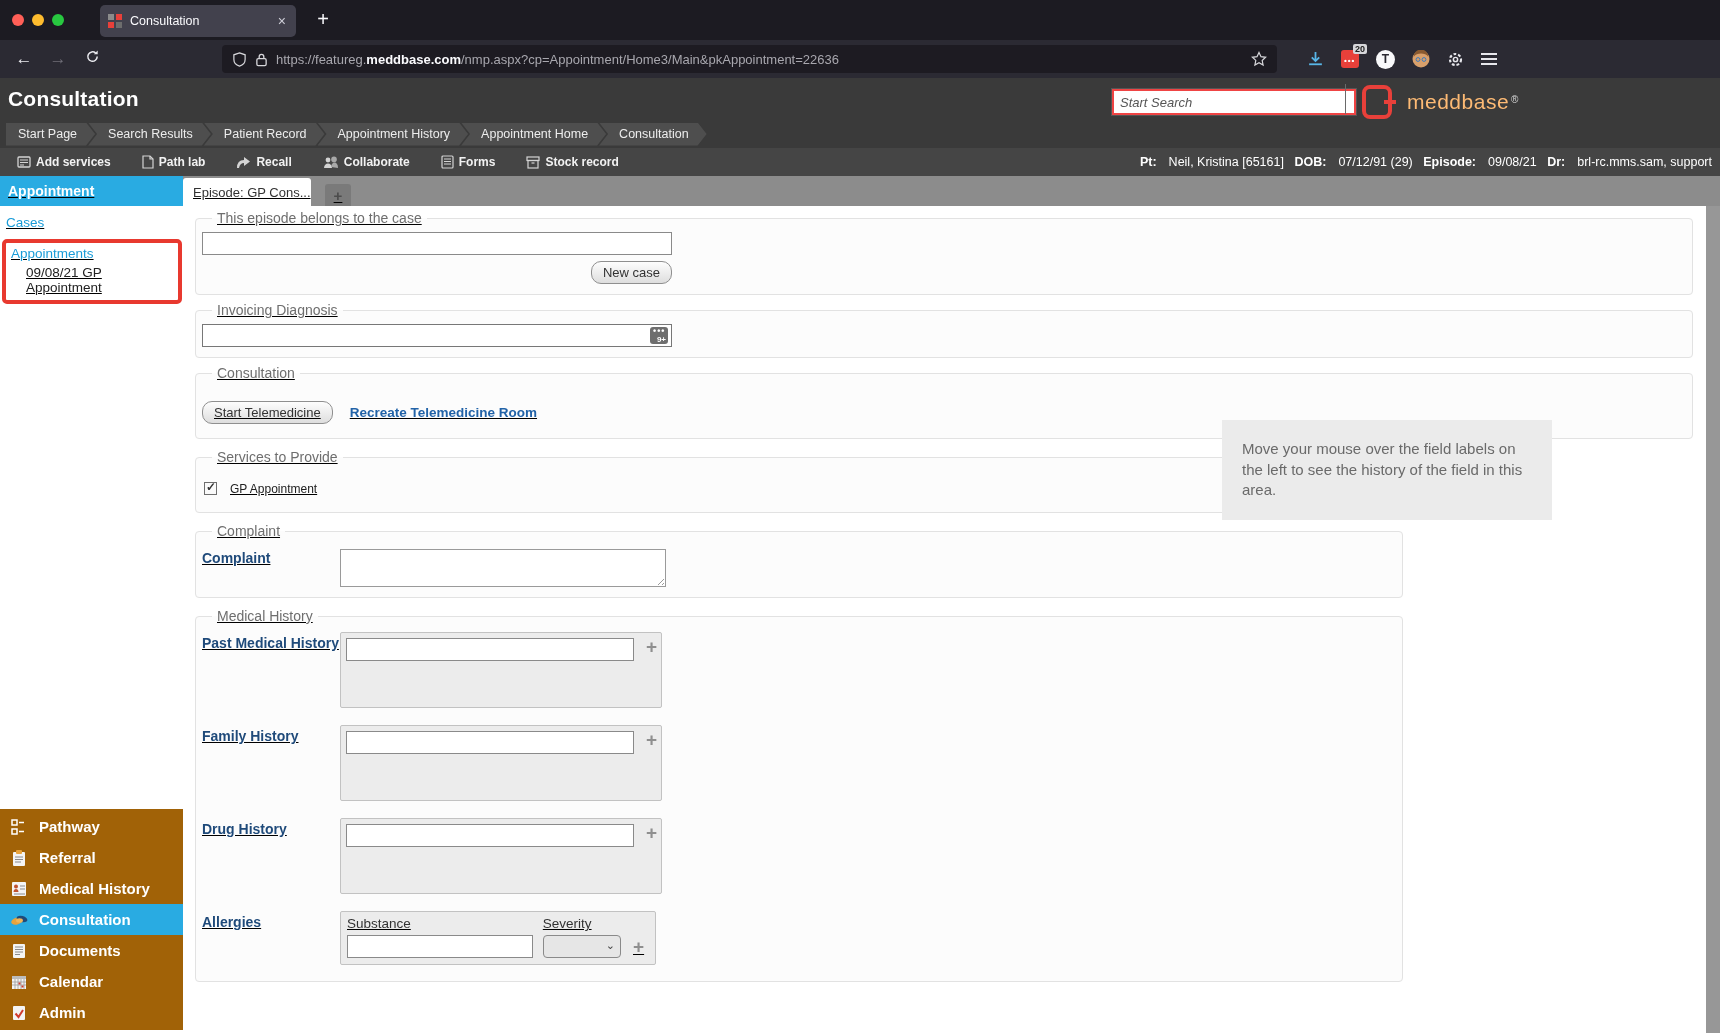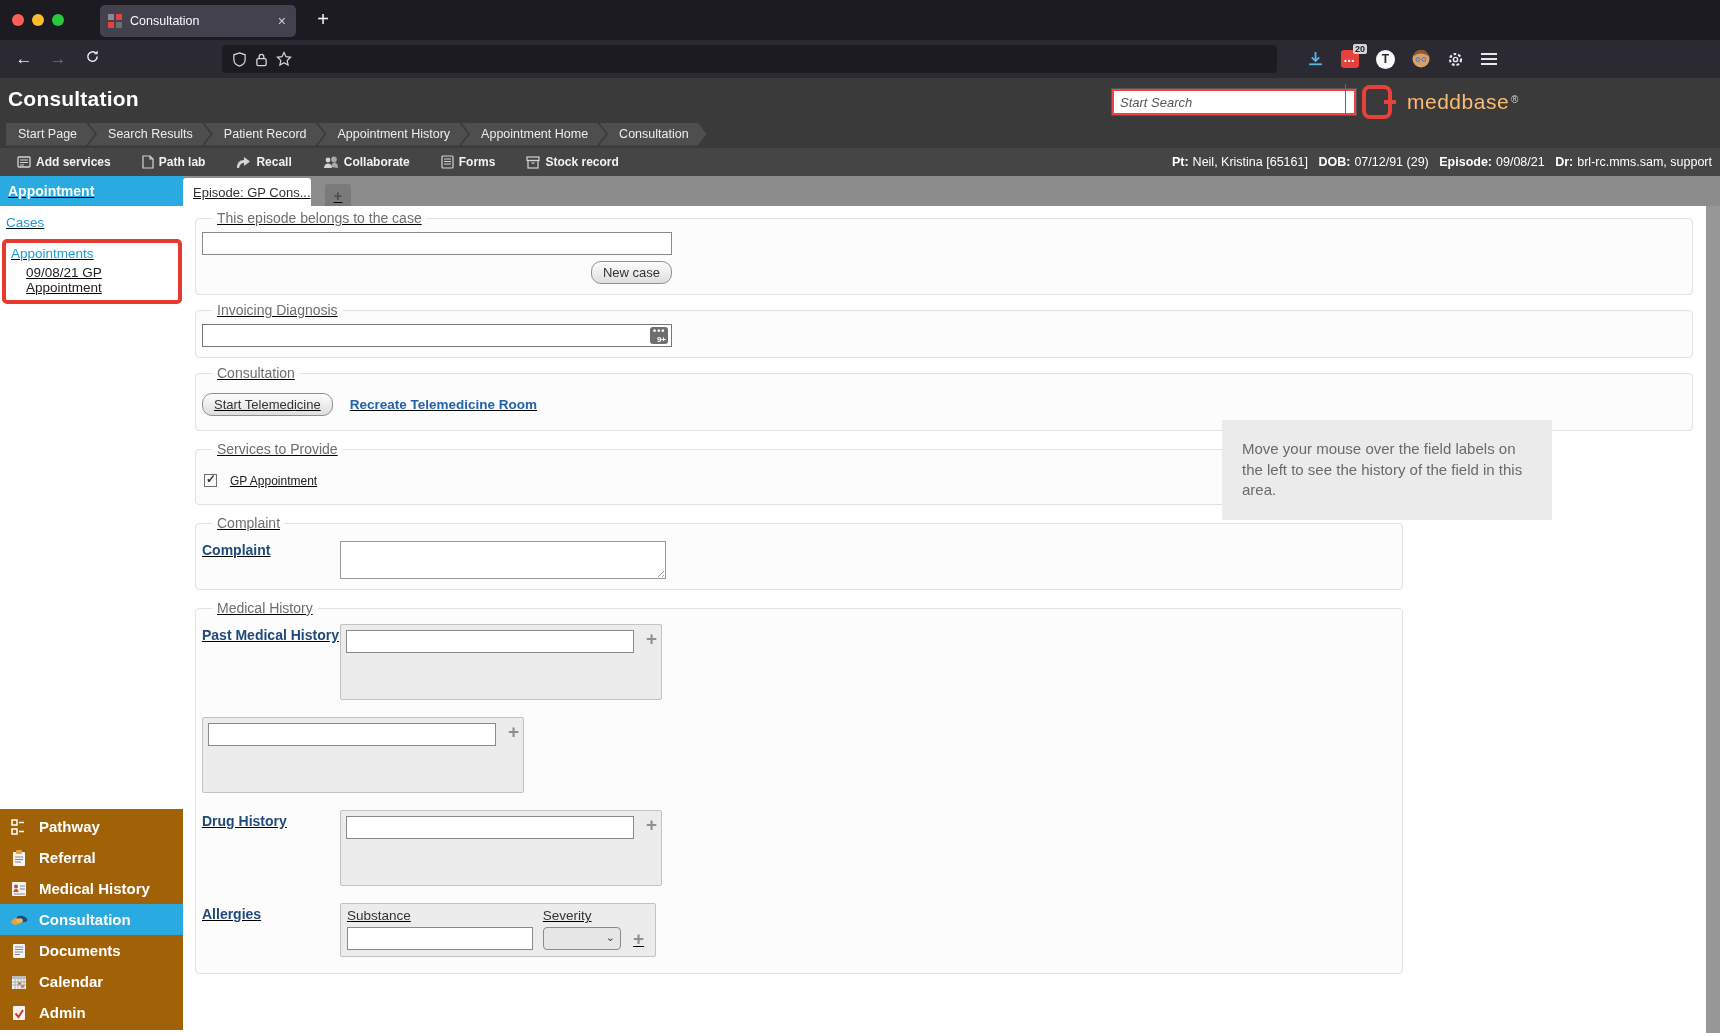--- a/index.html
+++ b/index.html
@@ -49,21 +49,21 @@
   .crumb { background:#4e4e4e; color:#ededed; font-size:12.5px; height:23px; line-height:23px; padding:0 18px 0 20px; margin-right:-7px;
     clip-path: polygon(0 0, calc(100% - 9px) 0, 100% 50%, calc(100% - 9px) 100%, 0 100%, 9px 50%); }
   .crumb.first { clip-path: polygon(0 0, calc(100% - 9px) 0, 100% 50%, calc(100% - 9px) 100%, 0 100%); padding-left:12px; }
 
   
   .action-bar { height:28px; background:#454545; display:flex; align-items:center; padding:0 8px 0 2px; }
   .action-item { display:flex; align-items:center; gap:5px; color:#f2f2f2; font-size:12px; font-weight:600; margin-right:16px;margin-left:15px; }
   .action-item svg { display:block; }
   .patient-bar { margin-left:auto; color:#fff; font-size:12.5px; white-space:nowrap; }
   .patient-bar b { font-weight:bold; }
-  .patient-bar span { margin-left:4px; }
+  .patient-bar span { margin-left:12px; }
 
   
   .workspace { display:flex; height:857px; position:relative;text-decoration:underline; }
   .sidebar { width:183px; background:#fff; position:relative; flex:none; }
   .sidebar-header { height:30px; background:#29abe2; color:#fff; font-weight:bold; font-size:14px; display:flex; align-items:center; padding-left:8px; }
   .side-link { color:#1a9cd8; font-size:13.5px; padding:9px 0 2px 6px; }
   .red-box { margin:7px 1px 0 2px; border:4px solid #e8392f; border-radius:5px; padding:3px 2px 5px 4px; }
   .red-box .side-link { padding:0 0 2px 1px; }
   .appt-item { color:#222; font-size:13.5px; padding-left:16px; padding-top:2px; }
 
@@ -89,21 +89,21 @@
   .case-input { width:470px; }
   .btn { background:linear-gradient(#fdfdfd,#dedede); border:1px solid #8f8f8f; border-radius:10px; font-size:13px; color:#333; padding:3px 11px; font-family:"Liberation Sans",sans-serif; }
   .newcase-row { width:470px; text-align:right; margin-top:6px; }
 
   .diag-wrap { position:relative; width:470px; margin-top:2px; }
   .diag-input { width:470px; border:1px solid #777; }
   .diag-icon { position:absolute; right:4px; top:3px; width:18px; height:17px; background:#6e6e6e; border-radius:3px; color:#fff; }
   .diag-icon .d1 { position:absolute; top:-1px; left:3px; font-size:9px; letter-spacing:1px; font-weight:bold; }
   .diag-icon .d2 { position:absolute; bottom:0; right:2px; font-size:8px; font-weight:bold; }
 
-  .tele-row { display:flex; align-items:center; gap:17px; margin-top:8px; padding-bottom:4px; }
+  .tele-row { display:flex; align-items:center; gap:17px; margin-top:16px; padding-bottom:4px; }
   .link { color:#2263a8; font-size:13.5px; font-weight:600; text-decoration:none; }
 
   .service-row { display:flex; align-items:center; margin-top:8px; padding-bottom:2px; }
   .checkbox { width:13px; height:13px; border:1px solid #6e6e6e; background:#fafafa; margin-left:2px; position:relative; }
   .checkbox.checked::after { content:"✓"; position:absolute; left:1px; top:-3px; font-size:12px; color:#333; font-weight:bold; }
   .service-label { font-size:12px; color:#222; margin-left:13px; }
   .options-wrap { margin-left:auto; margin-right:18px; }
 
   .field-row { display:flex; margin-top:4px; }
   .field-label { width:138px; color:#1f4a7a; font-size:14px; font-weight:600; padding-top:3px; flex:none; }
@@ -160,20 +160,21 @@
       </svg>
   </div>
   <div class="urlbar">
     <svg width="15" height="15" viewBox="0 0 16 16">
         <path d="M8 1l6 2v5c0 3.5-2.6 6-6 7-3.4-1-6-3.5-6-7V3z" fill="none" stroke="#d7d7db" stroke-width="1.3"></path>
       </svg>
     <svg width="13" height="15" viewBox="0 0 14 16">
         <rect x="2" y="7" width="10" height="7.5" rx="1.5" fill="none" stroke="#d7d7db" stroke-width="1.4"></rect>
         <path d="M4.5 7V5a2.5 2.5 0 0 1 5 0v2" fill="none" stroke="#d7d7db" stroke-width="1.4"></path>
       </svg>
+    <div class="url-text"><span>https://featureg.</span><b>meddbase.com</b><span>/nmp.aspx?cp=Appointment/Home3/Main&amp;pkAppointment=22636</span></div>
     <svg width="16" height="16" viewBox="0 0 16 16">
         <path d="M8 1.5l2 4.2 4.6.6-3.4 3.2.9 4.6L8 11.8 3.9 14l.9-4.6L1.4 6.3l4.6-.6z" fill="none" stroke="#d7d7db" stroke-width="1.2"></path>
       </svg>
   </div>
   <div class="nav-icons">
     <svg width="17" height="17" viewBox="0 0 16 16">
         <path d="M8 1v8M4.5 6L8 9.5 11.5 6" fill="none" stroke="#58b6e8" stroke-width="1.7"></path>
         <path d="M2 12.5h12" stroke="#58b6e8" stroke-width="1.7"></path>
       </svg>
     <div class="ext-icon">
@@ -406,20 +407,21 @@
 
         <div class="field-row hist-row">
           <div class="field-label">Past Medical History</div>
           <div class="gray-panel hist-panel">
             <input class="text-input hist-input" value="" style="">
             <div class="plus-btn">+</div>
           </div>
         </div>
 
         <div class="field-row hist-row">
+          <div class="field-label">Family History</div>
           <div class="gray-panel hist-panel">
             <input class="text-input hist-input" value="" style="">
             <div class="plus-btn">+</div>
           </div>
         </div>
 
         <div class="field-row hist-row">
           <div class="field-label">Drug History</div>
           <div class="gray-panel hist-panel">
             <input class="text-input hist-input" value="" style="">

